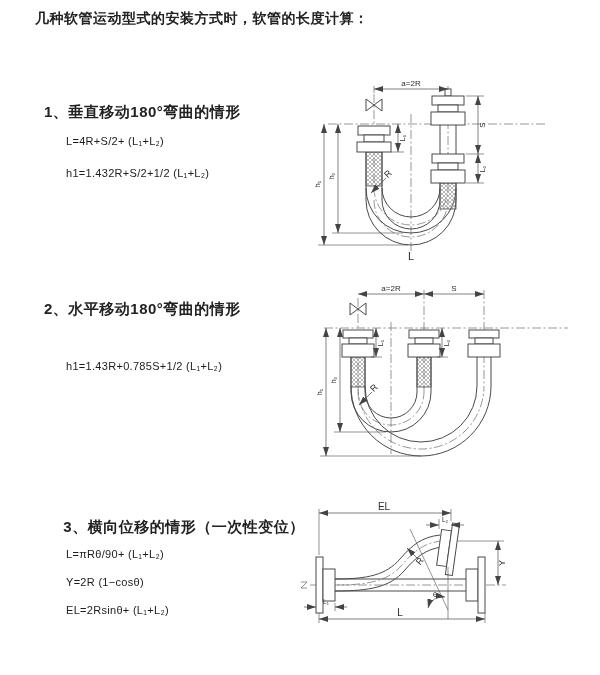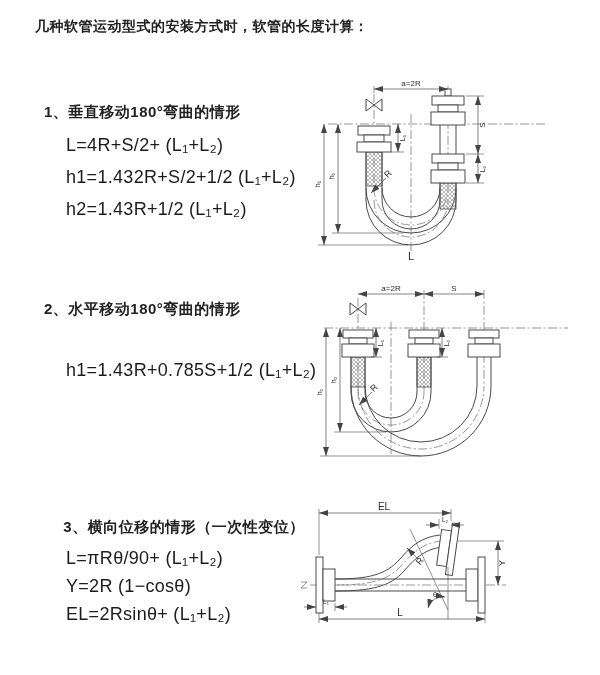--- a/index.html
+++ b/index.html
@@ -1,21 +1,21 @@
 <!DOCTYPE html>
 <html><head>
 <meta charset="utf-8">
 <style>
   html,body{margin:0;padding:0;}
   body{width:600px;height:675px;background:#ffffff;position:relative;overflow:hidden;
        font-family:"Liberation Sans",sans-serif;color:#222;}
-  .page-title{position:absolute;left:35px;top:18px;font-size:14px;font-weight:bold;letter-spacing:.5px;}
+  .page-title{position:absolute;left:35px;top:10px;font-size:14px;font-weight:bold;letter-spacing:.5px;}
   .section{position:absolute;width:280px;}
   .sec-heading{font-size:15px;font-weight:bold;letter-spacing:.5px;}
-  .formula{position:absolute;left:22px;font-size:18px;letter-spacing:.3px;white-space:nowrap;color:#1c1c1c;}
+  .formula{position:absolute;left:22px;font-size:11px;letter-spacing:.3px;white-space:nowrap;color:#1c1c1c;}
   #section-1{left:44px;top:103px;}
   #section-2{left:44px;top:300px;}
   #section-3{left:44px;top:518px;text-align:center;}
   .dia{position:absolute;}
   #dia1{left:308px;top:76px;}
   #dia2{left:316px;top:282px;}
   #dia3{left:298px;top:497px;}
   
   .cl{stroke:#6a6a6a;stroke-width:.7;fill:none;stroke-dasharray:9 2.5 2 2.5;}
   .tube{stroke:#4a4a4a;stroke-width:1;fill:none;}
@@ -28,21 +28,20 @@
 </style>
 </head>
 <body>
 
 <div class="page-title">几种软管运动型式的安装方式时，软管的长度计算：</div>
 
 <div class="section" id="section-1">
   <div class="sec-heading">1、垂直移动180°弯曲的情形</div>
   <div class="formula" style="top:32px">L=4R+S/2+ (L₁+L₂)</div>
   <div class="formula" style="top:64px">h1=1.432R+S/2+1/2 (L₁+L₂)</div>
-  <div class="formula" style="top:96px">h2=1.43R+1/2 (L₁+L₂)</div>
 </div>
 
 <div class="section" id="section-2">
   <div class="sec-heading">2、水平移动180°弯曲的情形</div>
   <div class="formula" style="top:60px">h1=1.43R+0.785S+1/2 (L₁+L₂)</div>
 </div>
 
 <div class="section" id="section-3">
   <div class="sec-heading">3、横向位移的情形（一次性变位）</div>
   <div class="formula" style="top:30px">L=πRθ/90+ (L₁+L₂)</div>

